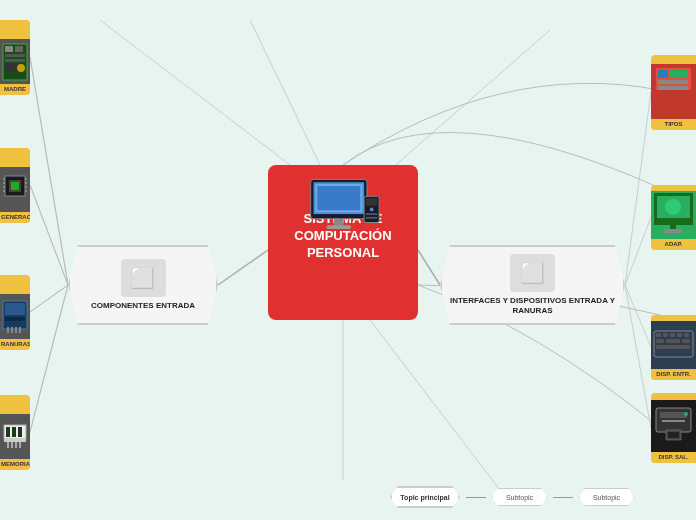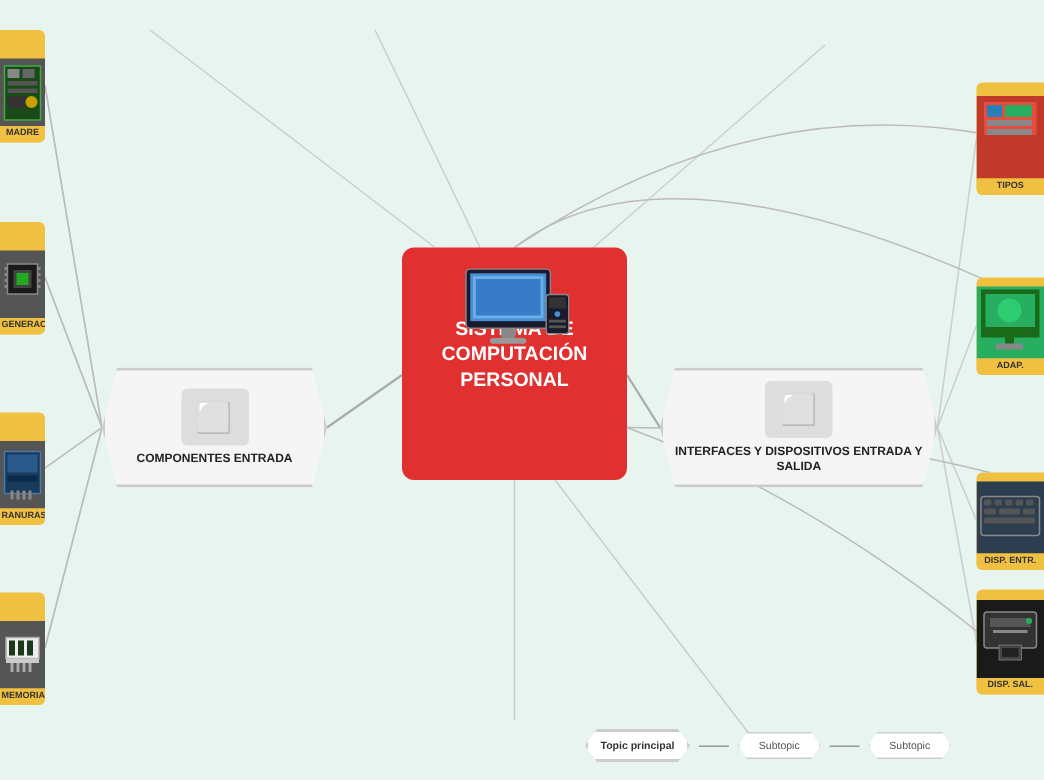--- a/index.html
+++ b/index.html
@@ -343,21 +343,21 @@
     <div class="node-img-placeholder">
       <span class="photo-placeholder">⬜</span>
     </div>
     <div class="node-label">COMPONENTES ENTRADA</div>
   </div>
 
   <div class="subtopic-node subtopic-right">
     <div class="node-img-placeholder">
       <span class="photo-placeholder">⬜</span>
     </div>
-    <div class="node-label">INTERFACES Y DISPOSITIVOS ENTRADA Y SALIDA</div>
+    <div class="node-label">INTERFACES Y DISPOSITIVOS ENTRADA Y RANURAS</div>
   </div>
 
   <div class="left-item left-item-madre" style="top:20px;">
     <div class="item-img bg-dark">
       <svg width="28" height="40" viewBox="0 0 28 40">
         <rect x="2" y="2" width="24" height="36" fill="#1a4a1a" stroke="#4a4" stroke-width="1"></rect>
         <rect x="4" y="4" width="8" height="6" fill="#888"></rect>
         <rect x="14" y="4" width="8" height="6" fill="#666"></rect>
         <rect x="4" y="12" width="20" height="3" fill="#555"></rect>
         <rect x="4" y="17" width="20" height="3" fill="#555"></rect>

